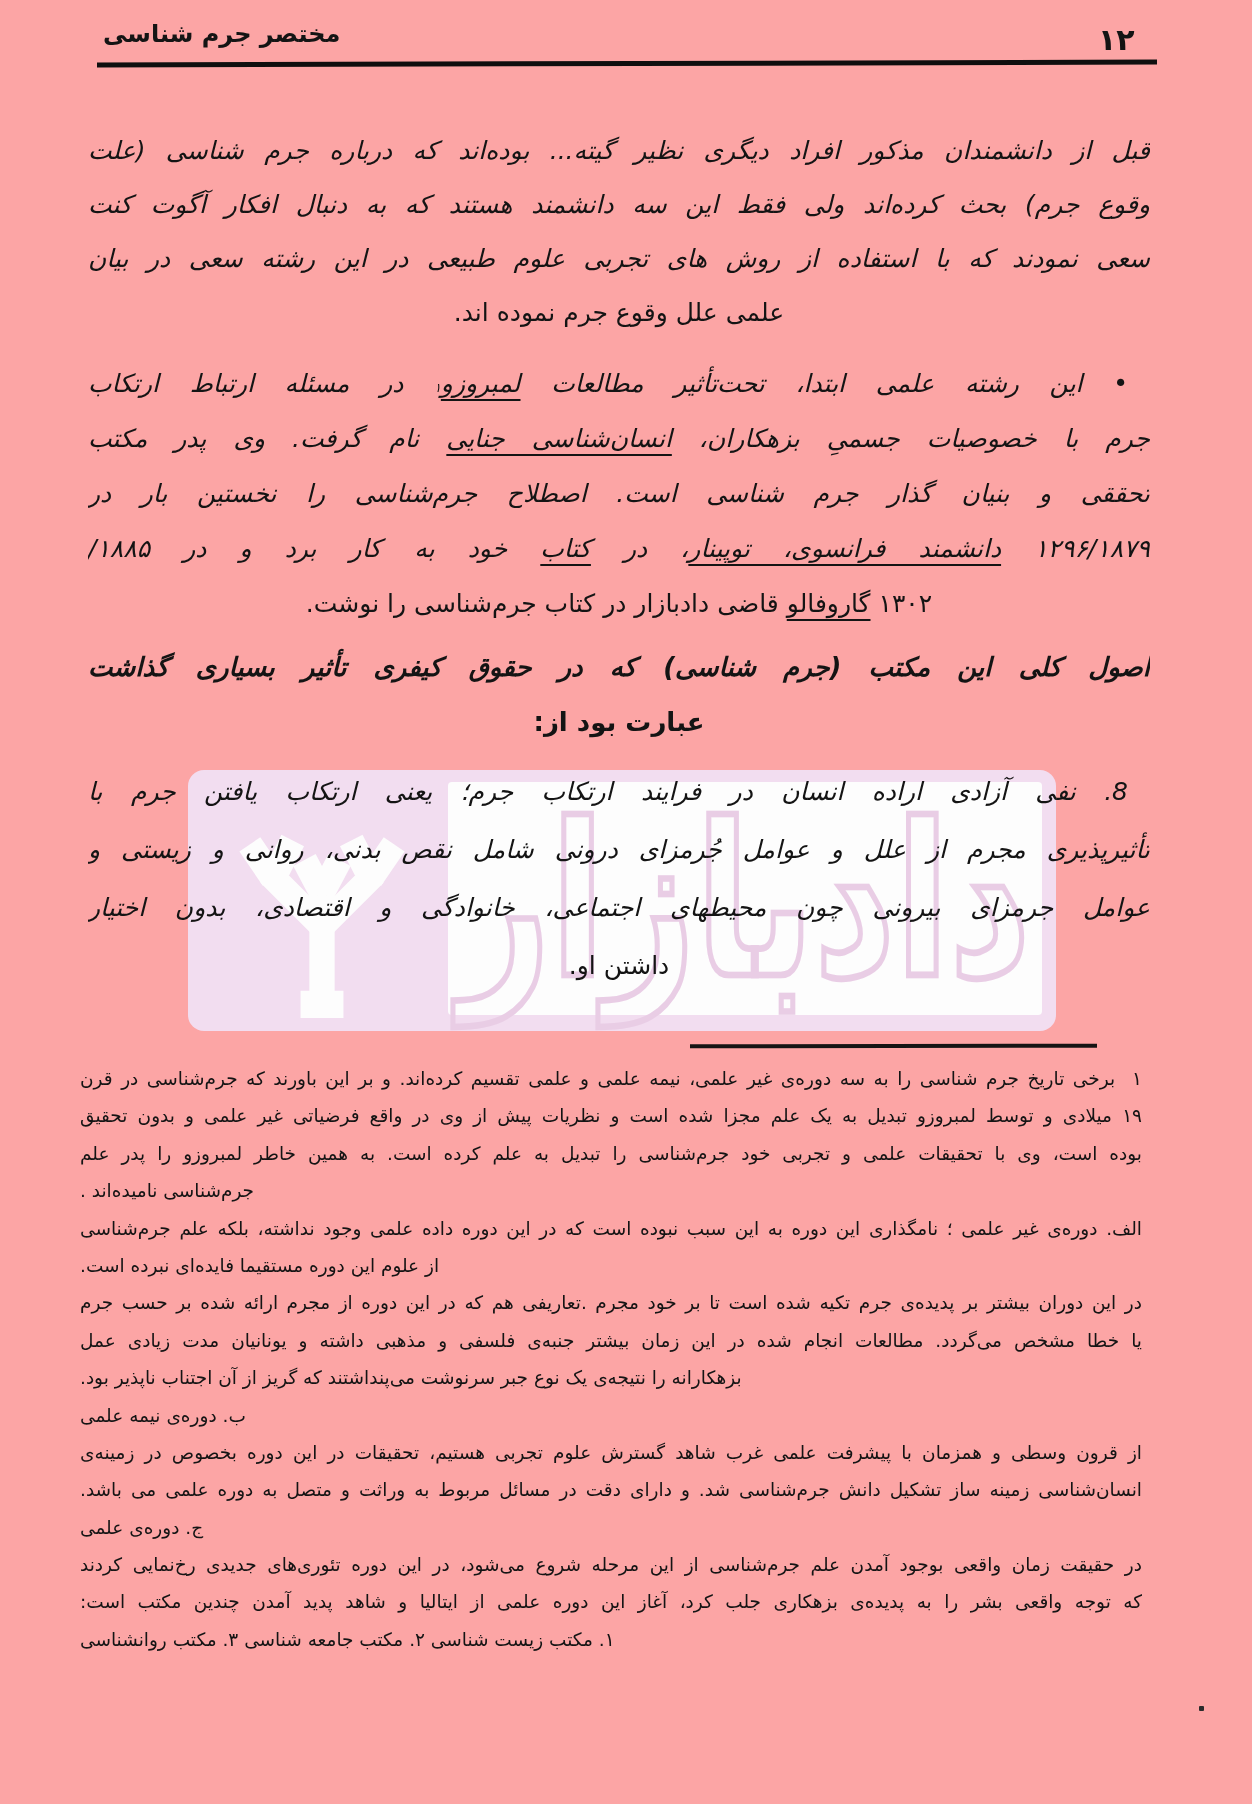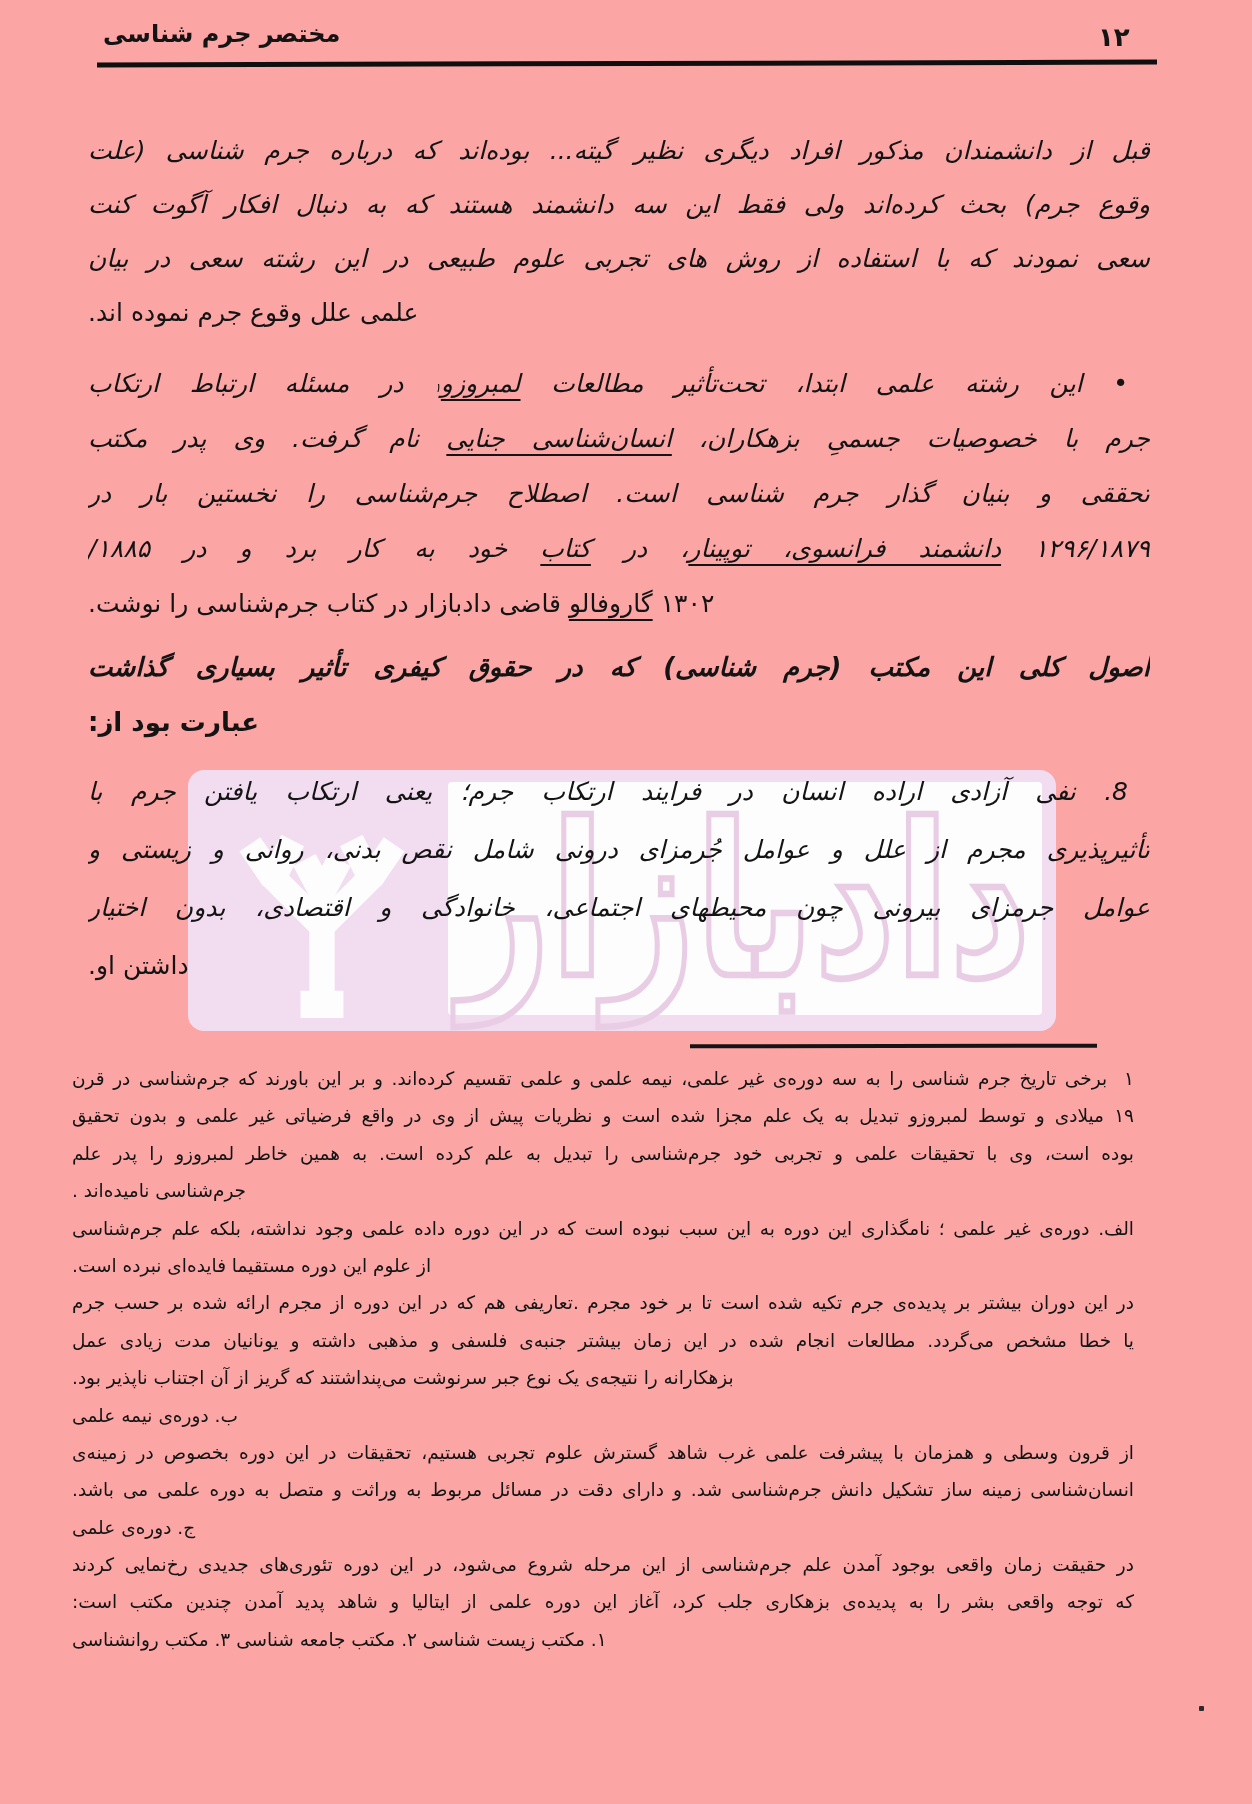--- a/index.html
+++ b/index.html
@@ -4,27 +4,27 @@
 <style>
   html,body{margin:0;padding:0;background:#e9e9e9;}
   .page{
     position:relative; width:1252px; height:1804px; margin:0 auto;
     background:#fca5a5; color:#141414; overflow:hidden;
     font-family:"DejaVu Sans", sans-serif;
   }
   
   .running-title{position:absolute; left:103px; top:20px; font-size:24px;
     font-weight:bold; direction:rtl; white-space:nowrap;}
-  .page-num{position:absolute; left:1098px; top:22px; font-size:26px; font-weight:bold;}
+  .page-num{position:absolute; left:1098px; top:22px; font-size:30px; font-weight:bold;}
   .head-rule{position:absolute; left:97px; top:61px; width:1060px; height:5px;
     background:#0f0f0f; transform:rotate(-0.15deg);}
   
   .body-block{position:absolute; left:88px; width:1062px; direction:rtl;
     font-size:25px; z-index:2;}
-  .body-block .line{height:var(--lh); line-height:var(--lh); text-align:left;
+  .body-block .line{height:var(--lh); line-height:var(--lh); text-align:center;
     overflow:hidden;}
   .body-block .line.j{text-align:justify; text-align-last:justify;font-style:italic;}
   #p1{top:124px; --lh:54px;}
   #p2{top:356px; --lh:55px;}
   #heading{top:640px; --lh:55px; font-weight:bold; font-size:26px;}
   #p3{top:763px; --lh:58px;}
   .ind{padding-right:22px;}
   sup{font-size:0.5em; vertical-align:30%; line-height:0;}
   .u{text-decoration:underline; text-decoration-thickness:2px; text-underline-offset:7px;}
   
@@ -34,21 +34,21 @@
     background:#fdfdfd; border-radius:4px;}
   .wm-logo{position:absolute; left:18px; top:14px; width:232px; height:234px;}
   .wm-text{position:absolute; left:238px; right:-8px; top:0; bottom:0;
     display:flex; align-items:center; justify-content:center;
     direction:rtl; font-weight:bold; font-size:158px; letter-spacing:4px;
     color:transparent; -webkit-text-stroke:5px #e9cde5;
     transform:scaleY(1.34); white-space:nowrap; overflow:hidden;}
   
   .fn-sep{position:absolute; left:690px; top:1044px; width:407px; height:4px;
     background:#141414; transform:rotate(-0.1deg);}
-  .footnotes{position:absolute; left:72px; top:1060px; width:1062px; direction:rtl;
+  .footnotes{position:absolute; left:80px; top:1060px; width:1062px; direction:rtl;
     font-size:18.5px; z-index:2;}
   .footnotes .line{height:37.4px; line-height:37.4px; text-align:left; overflow:hidden;}
   .footnotes .line.j{text-align:justify; text-align-last:justify;}
   .fl-indent{padding-right:100px;}
   .stray-dot{position:absolute; left:1199px; top:1706px; width:5px; height:5px;
     background:#2b2b2b; border-radius:1px;}
 </style>
 </head>
 <body>
 

